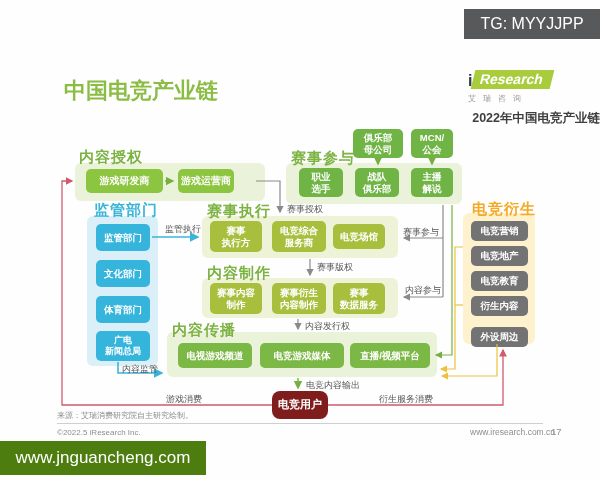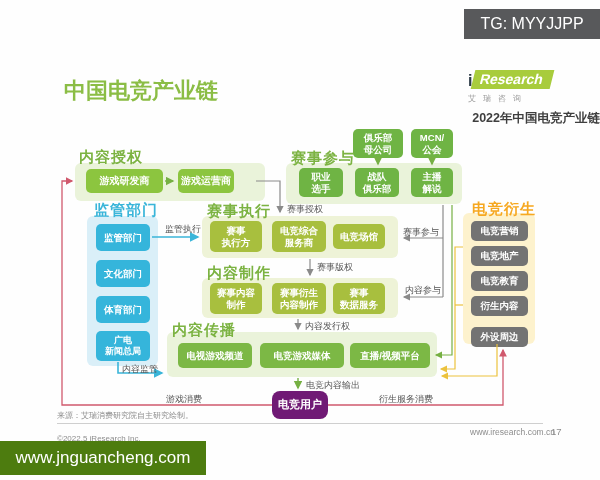--- a/index.html
+++ b/index.html
@@ -25,26 +25,26 @@
   .lc-yellow{ background:#fdf2cd; }
   .sec-label { position:absolute; font-weight:bold; font-size:15px; letter-spacing:1px; white-space:nowrap; z-index:3; }
   .box { position:absolute; display:flex; align-items:center; justify-content:center; text-align:center;
          color:#fff; font-weight:bold; border-radius:5px; white-space:pre-line; line-height:1.2; z-index:2; }
   .green1 { background:#8cc53f; font-size:10px; }
   .green2 { background:#6fb444; font-size:9.5px; }
   .olive  { background:#a8bf3e; font-size:9.5px; }
   .green3 { background:#7cb845; font-size:9.5px; }
   .blue   { background:#35b5db; font-size:9.5px; }
   .yellow { background:#737373; font-size:9.5px; }
-  .pink   { background:#701a75; font-size:11px; border-radius:8px; z-index:6; }
+  .pink   { background:#7f1d1d; font-size:11px; border-radius:8px; z-index:6; }
   .edge-label { position:absolute; font-size:9px; color:#555; white-space:nowrap; z-index:6; }
   .wires { position:absolute; left:0; top:0; z-index:4; pointer-events:none; }
   .footer-src { position:absolute; left:57px; top:410px; font-size:8px; color:#8d8d8d; }
   .footer-divider { position:absolute; left:57px; top:423px; width:486px; height:1px; background:#cfcfcf; }
-  .footer-copy { position:absolute; left:57px; top:428px; font-size:8px; color:#8d8d8d;margin-top:6px; }
+  .footer-copy { position:absolute; left:57px; top:428px; font-size:8px; color:#8d8d8d; }
   .footer-site { position:absolute; left:470px; top:427px; font-size:8.5px; color:#8d8d8d; }
   .footer-page { position:absolute; left:551px; top:426px; font-size:9.5px; color:#8d8d8d; }
 </style>
 </head>
 <body>
 
 <div class="stage">
 
   <div class="wm-top">TG: MYYJJPP</div>
   <div class="wm-bottom">www.jnguancheng.com</div>

